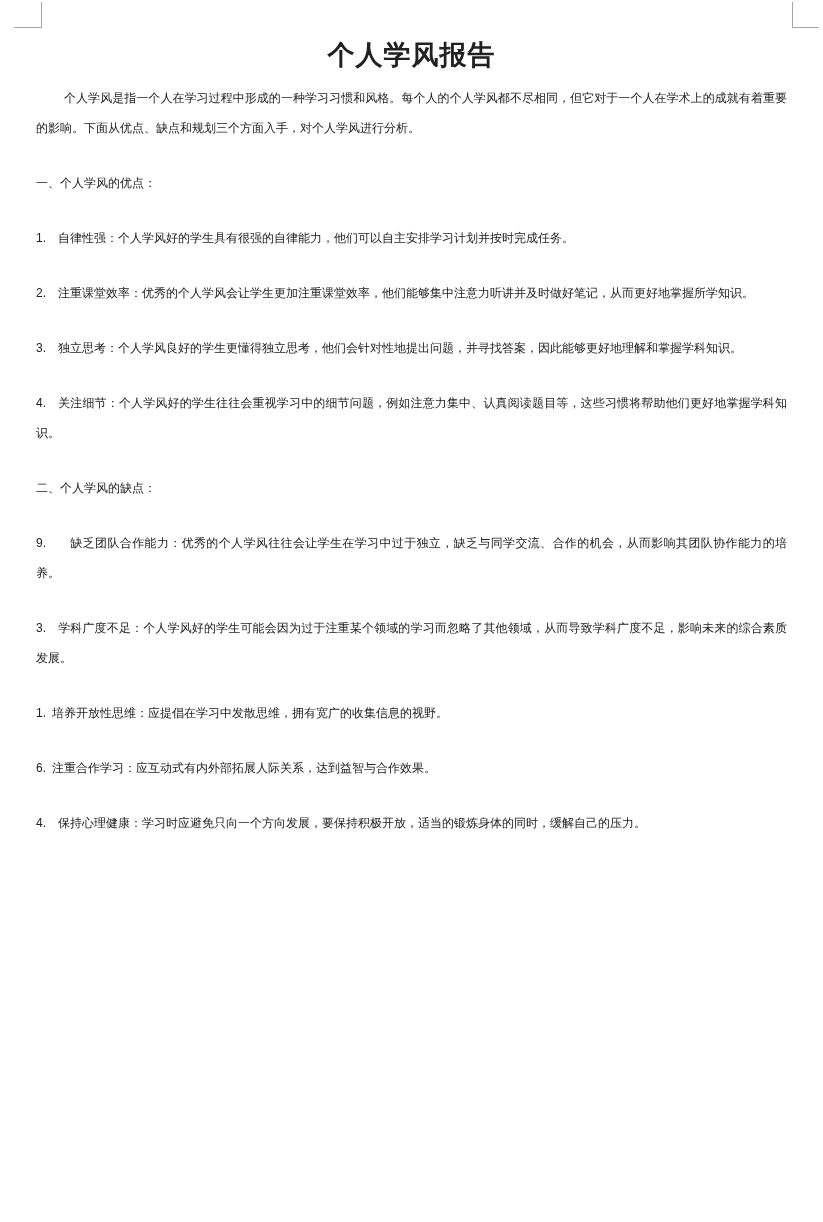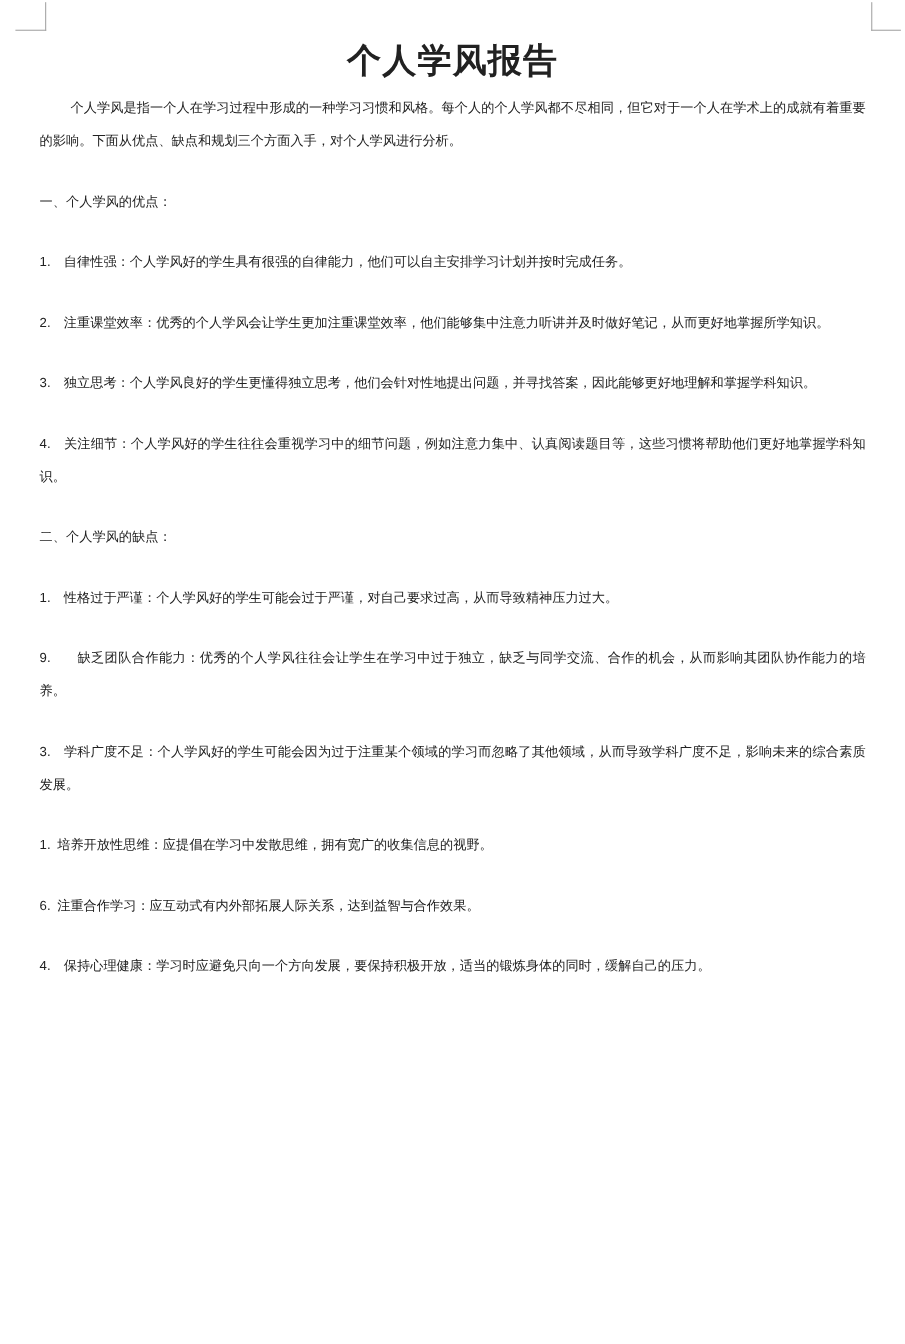--- a/index.html
+++ b/index.html
@@ -31,21 +31,21 @@
   .corner-tr {
     left: 792px;
     width: 26px;
     border-left: 1px solid #a6a6a6;
     border-bottom: 1px solid #a6a6a6;
   }
   .title {
     margin: 0;
     padding-top: 37px;
     text-align: center;
-    font-size: 31px;
+    font-size: 27px;
     line-height: 36px;
     font-weight: bold;
     letter-spacing: 1px;
   }
   .content {
     margin: 10px 36px 0 36px;
     font-size: 12px;
     line-height: 30px;
     text-align: justify;
   }
@@ -73,21 +73,20 @@
 
     <p class="para indent">个人学风是指一个人在学习过程中形成的一种学习习惯和风格。每个人的个人学风都不尽相同，但它对于一个人在学术上的成就有着重要的影响。下面从优点、缺点和规划三个方面入手，对个人学风进行分析。</p>
 
     <p class="para">一、个人学风的优点：</p>
     <p class="para">1.  自律性强：个人学风好的学生具有很强的自律能力，他们可以自主安排学习计划并按时完成任务。</p>
     <p class="para">2.  注重课堂效率：优秀的个人学风会让学生更加注重课堂效率，他们能够集中注意力听讲并及时做好笔记，从而更好地掌握所学知识。</p>
     <p class="para">3.  独立思考：个人学风良好的学生更懂得独立思考，他们会针对性地提出问题，并寻找答案，因此能够更好地理解和掌握学科知识。</p>
     <p class="para">4.  关注细节：个人学风好的学生往往会重视学习中的细节问题，例如注意力集中、认真阅读题目等，这些习惯将帮助他们更好地掌握学科知识。</p>
 
     <p class="para">二、个人学风的缺点：</p>
-    <p class="para">1.  性格过于严谨：个人学风好的学生可能会过于严谨，对自己要求过高，从而导致精神压力过大。</p>
     <p class="para">9.    缺乏团队合作能力：优秀的个人学风往往会让学生在学习中过于独立，缺乏与同学交流、合作的机会，从而影响其团队协作能力的培养。</p>
     <p class="para">3.  学科广度不足：个人学风好的学生可能会因为过于注重某个领域的学习而忽略了其他领域，从而导致学科广度不足，影响未来的综合素质发展。</p>
 
     <p class="para">1. 培养开放性思维：应提倡在学习中发散思维，拥有宽广的收集信息的视野。</p>
     <p class="para">6. 注重合作学习：应互动式有内外部拓展人际关系，达到益智与合作效果。</p>
     <p class="para">4.  保持心理健康：学习时应避免只向一个方向发展，要保持积极开放，适当的锻炼身体的同时，缓解自己的压力。</p>
 
   </div>
 </div>
 

